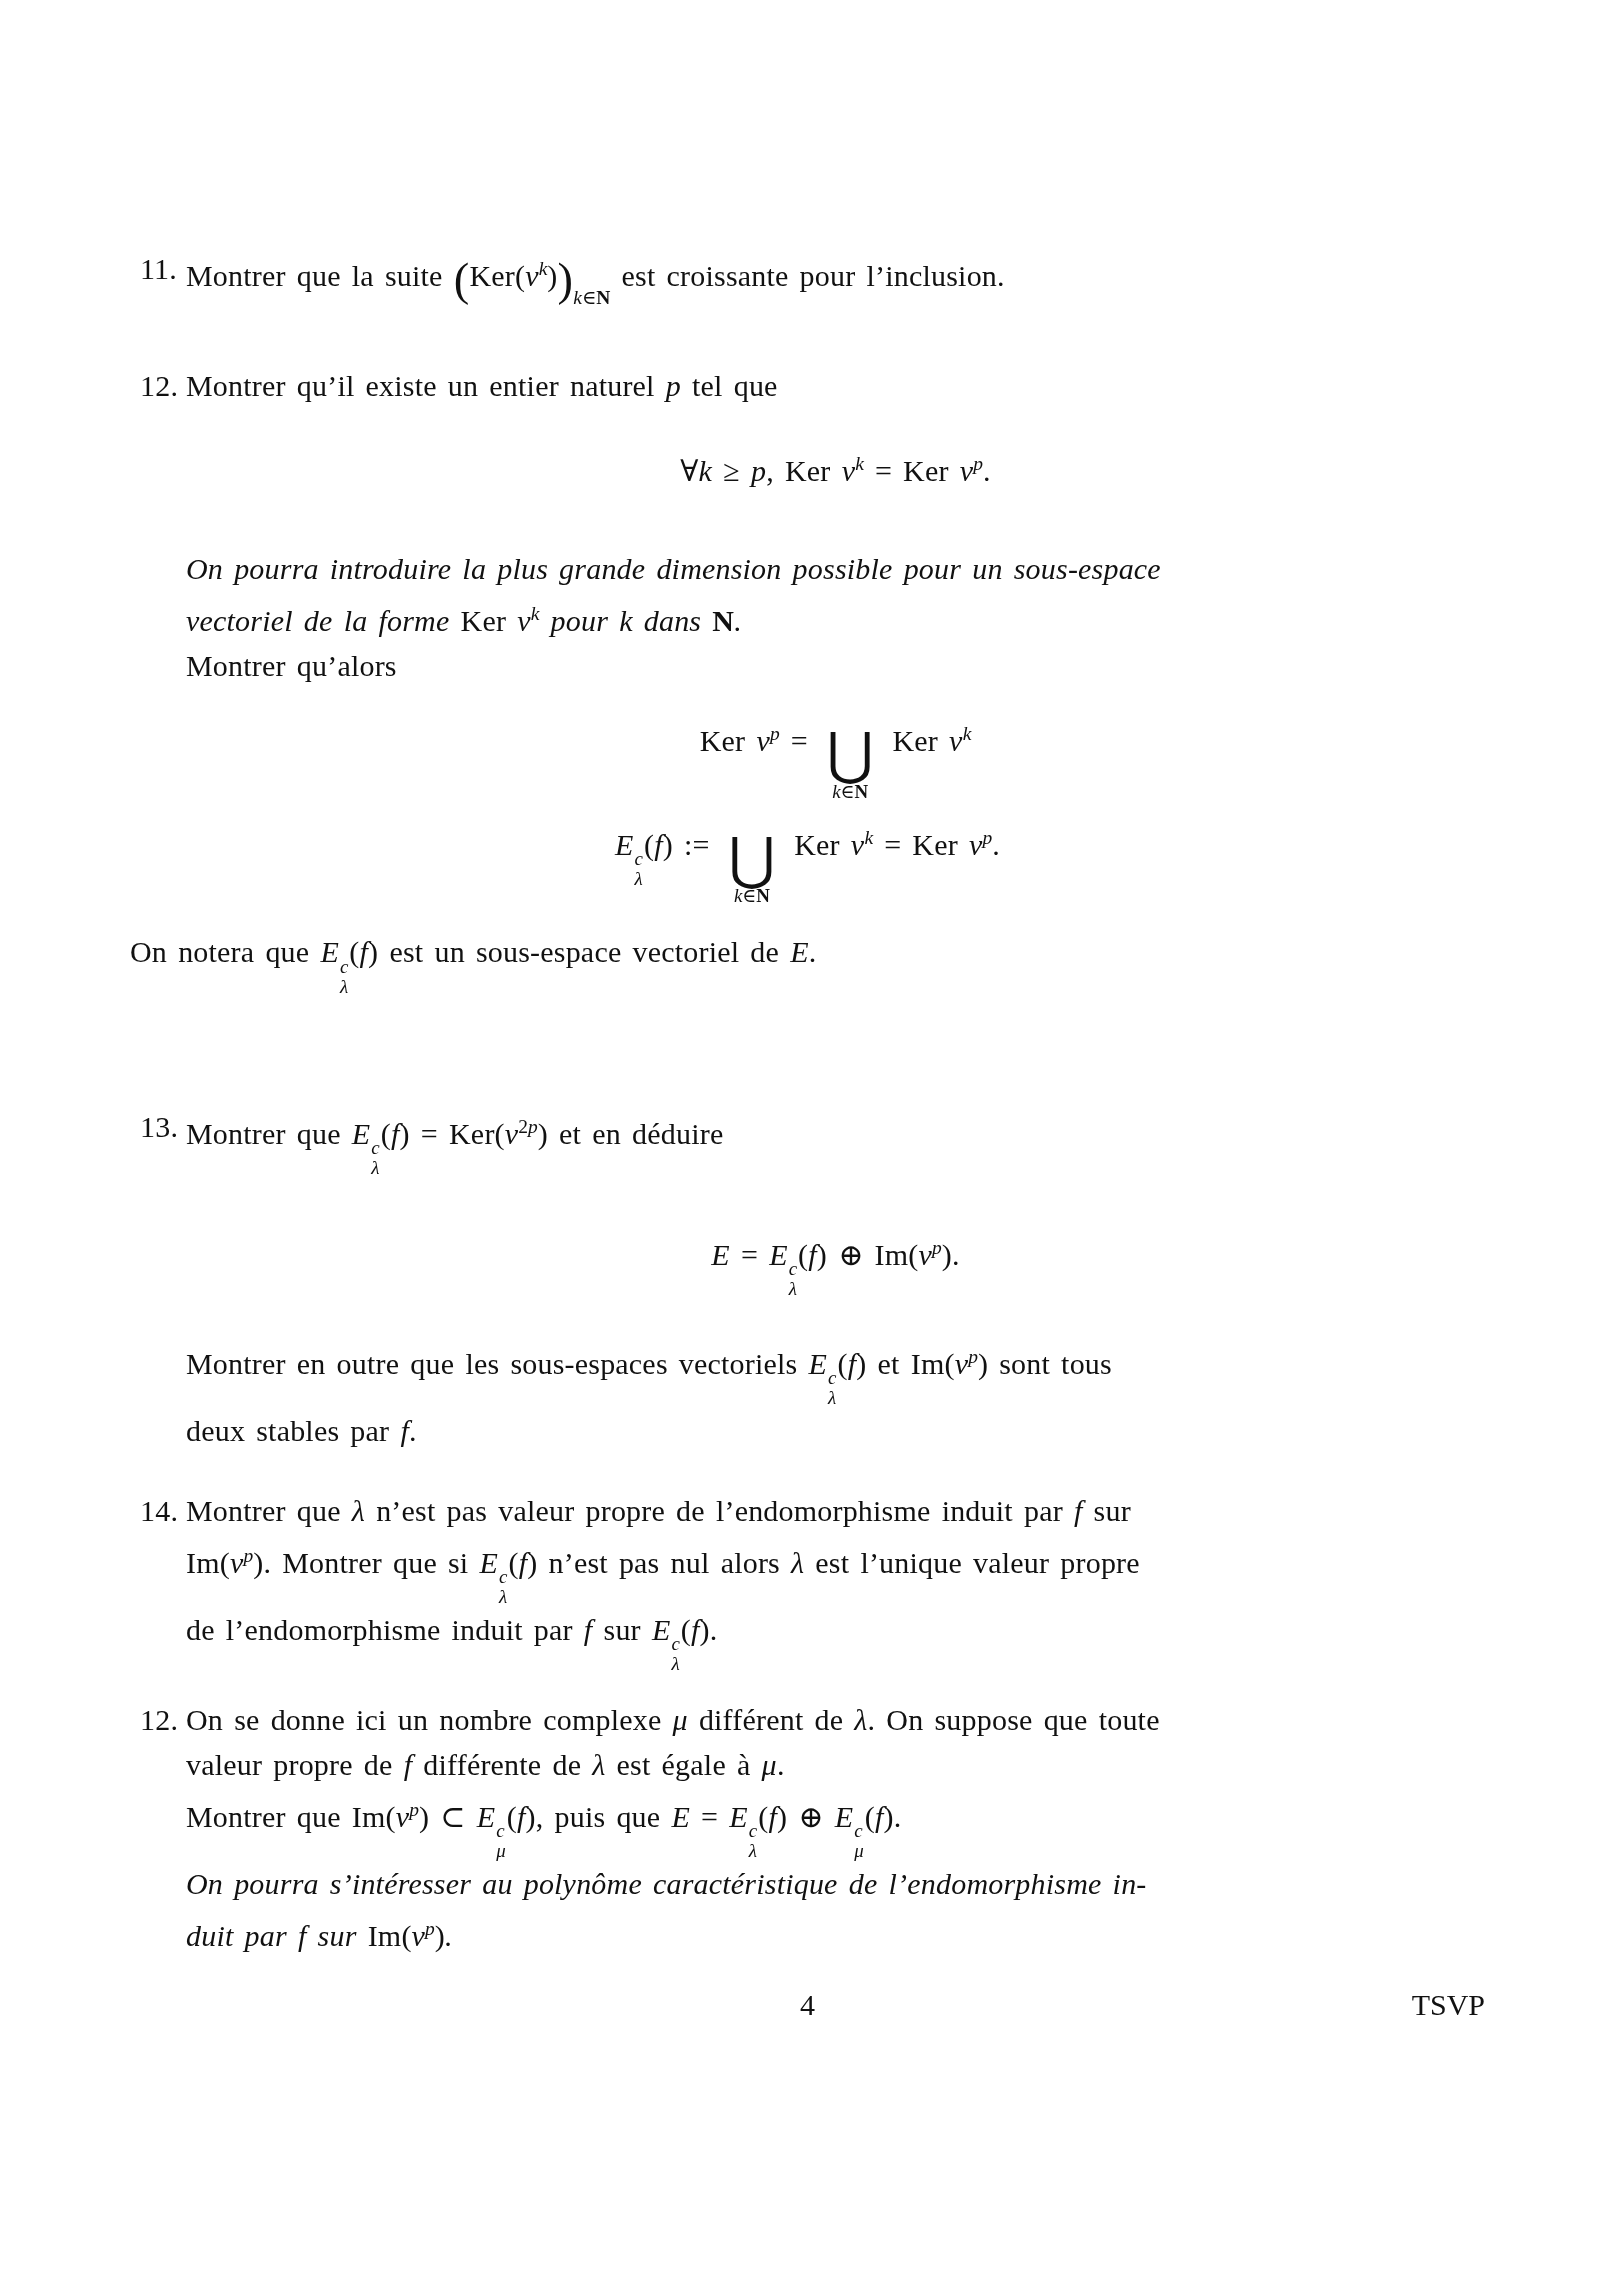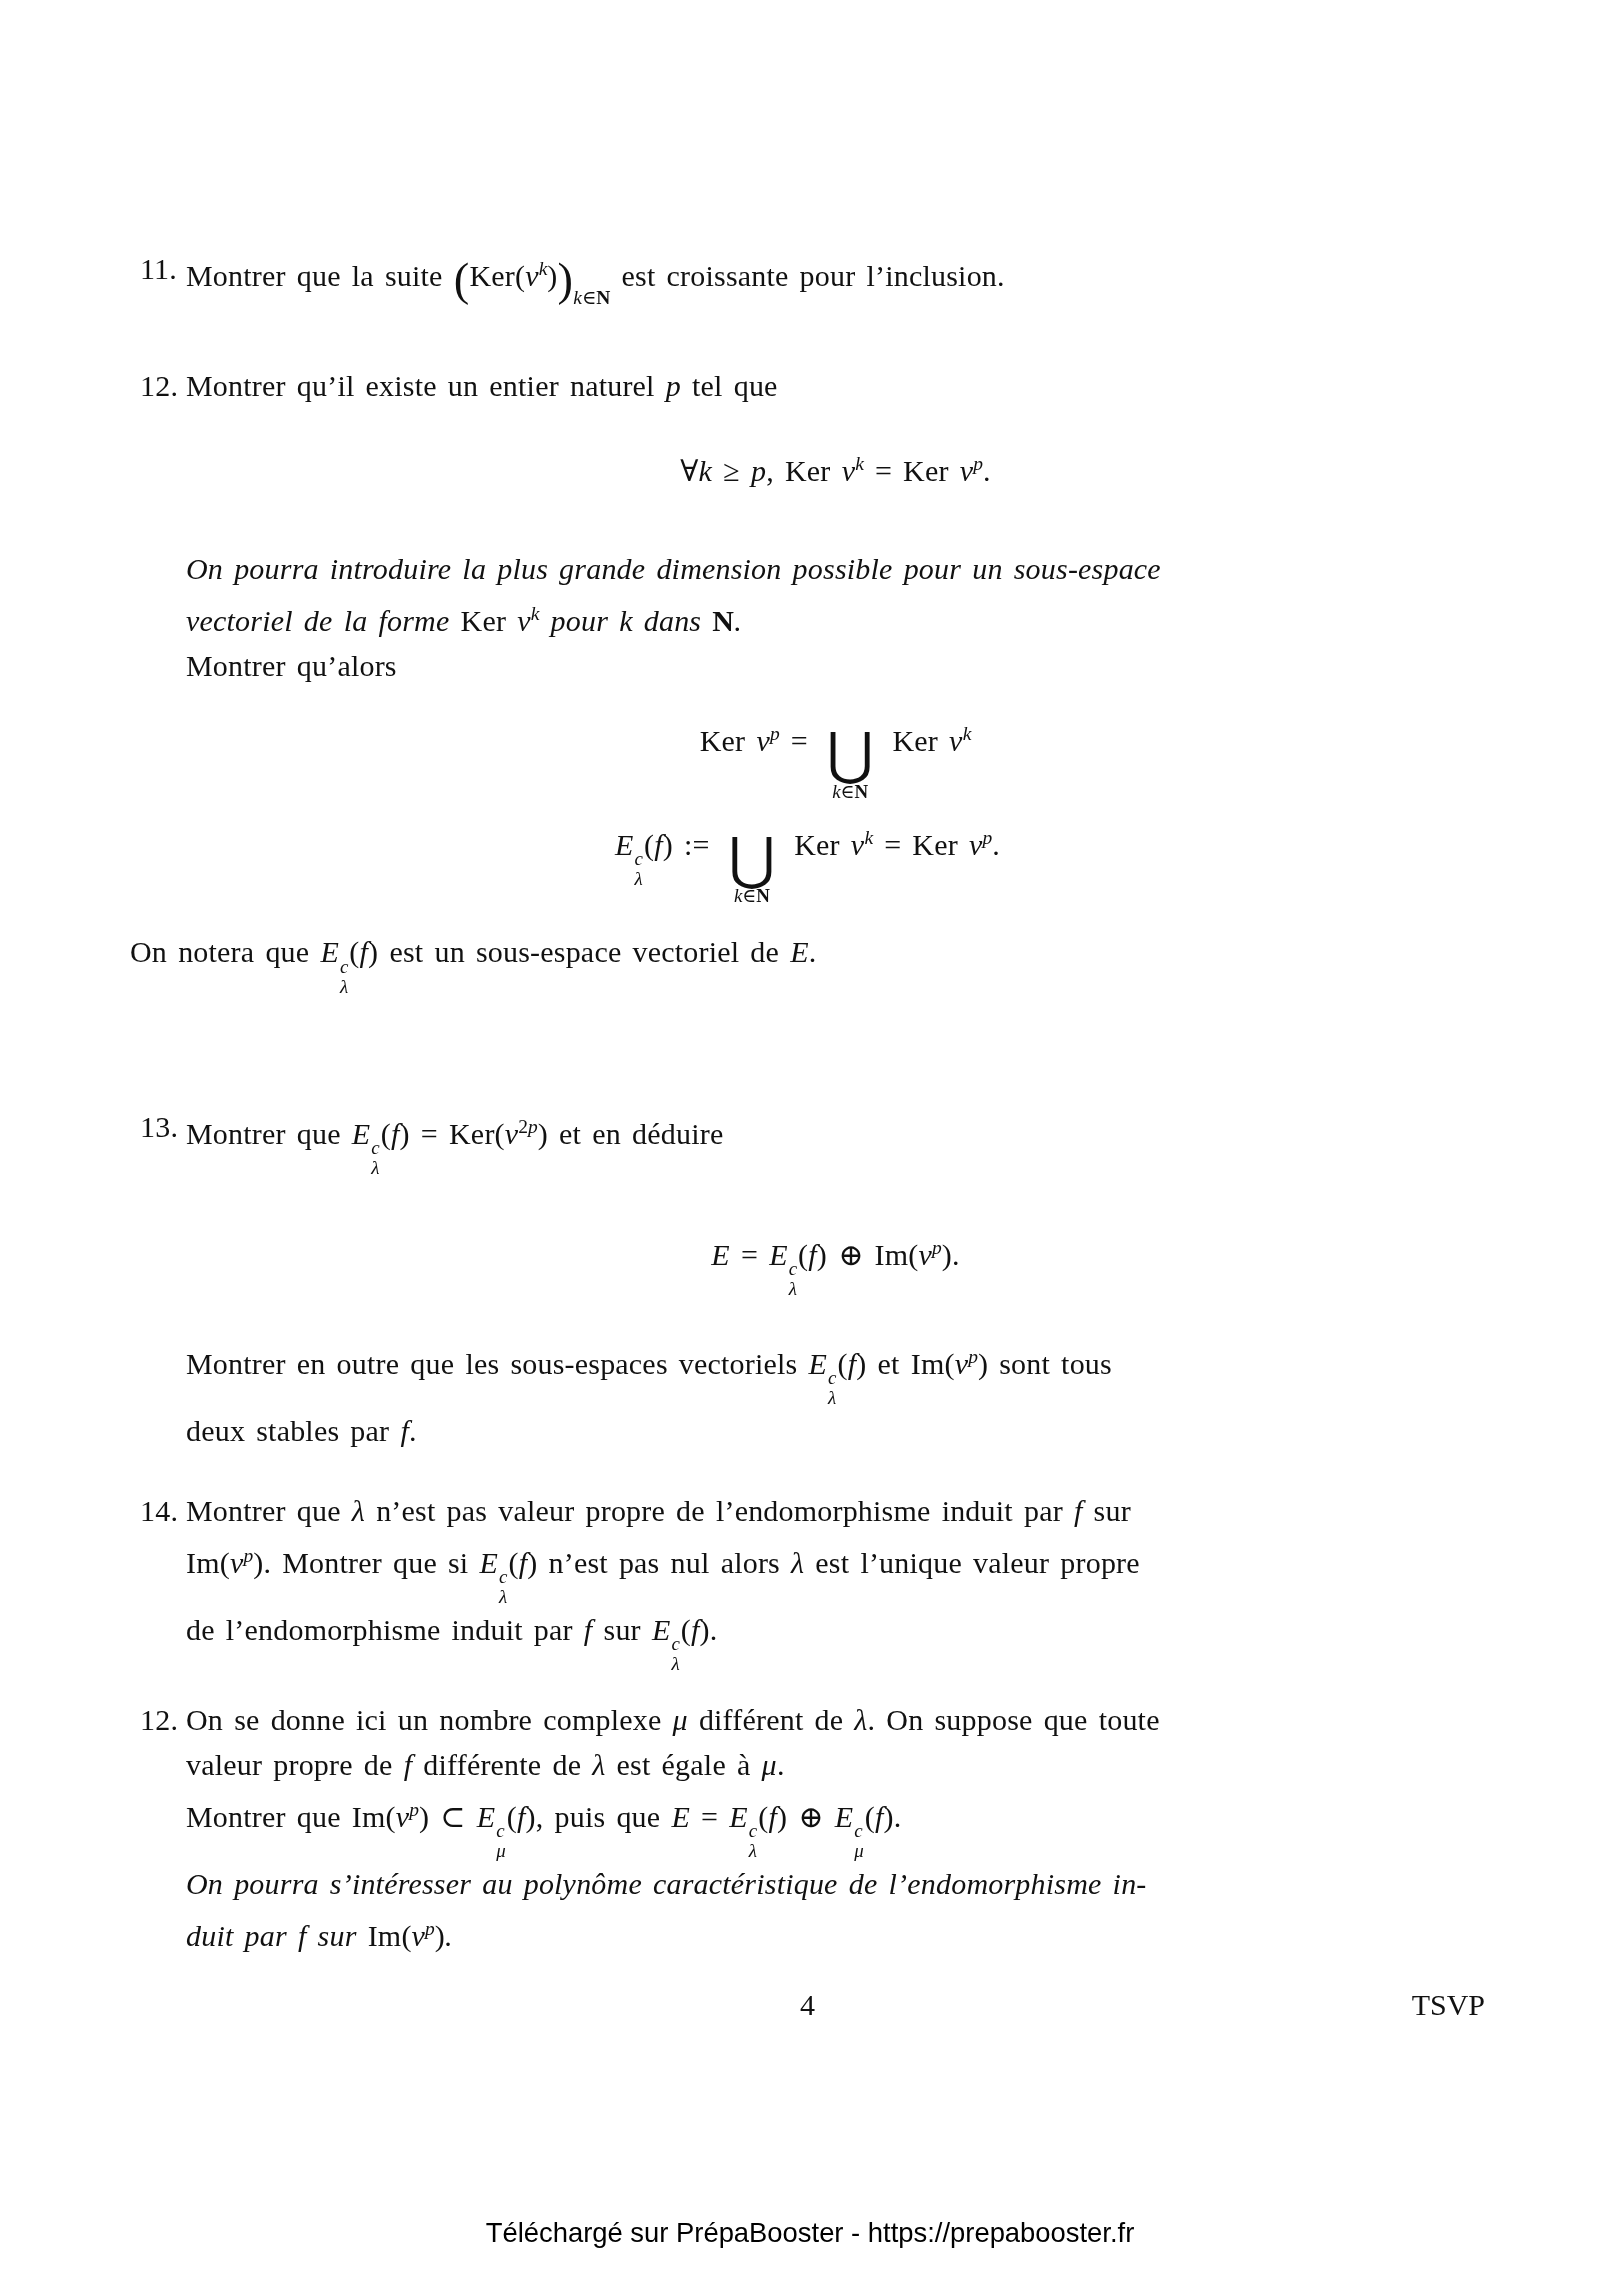--- a/index.html
+++ b/index.html
@@ -136,15 +136,14 @@
           </span><span>(</span><span class="it">f</span><span>).</span><br><span class="it">On pourra s’intéresser au polynôme caractéristique de l’endomorphisme in-</span><br><span class="it">duit par </span><span class="it">f</span><span class="it"> sur </span><span>Im(</span><span class="it">v</span><span class="it sup">p</span><span>)</span><span class="it">.</span></div>
     </div>
 
   </div>
 
   <div id="pageline">
     <span id="pagenum">4</span>
     <span id="tsvp">TSVP</span>
   </div>
 
-  <div id="credit">Téléchargé sur PrépaBooster - https://prepabooster.fr</div>
 </div>
 
 
 </body></html>

